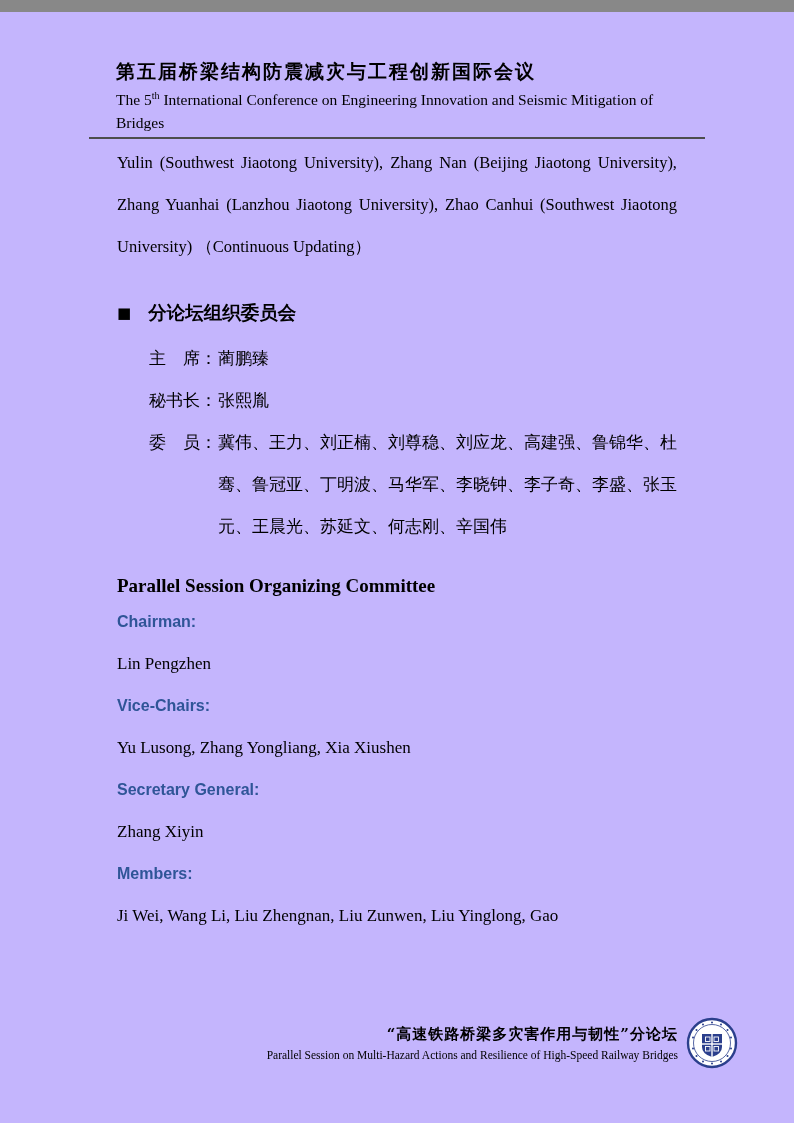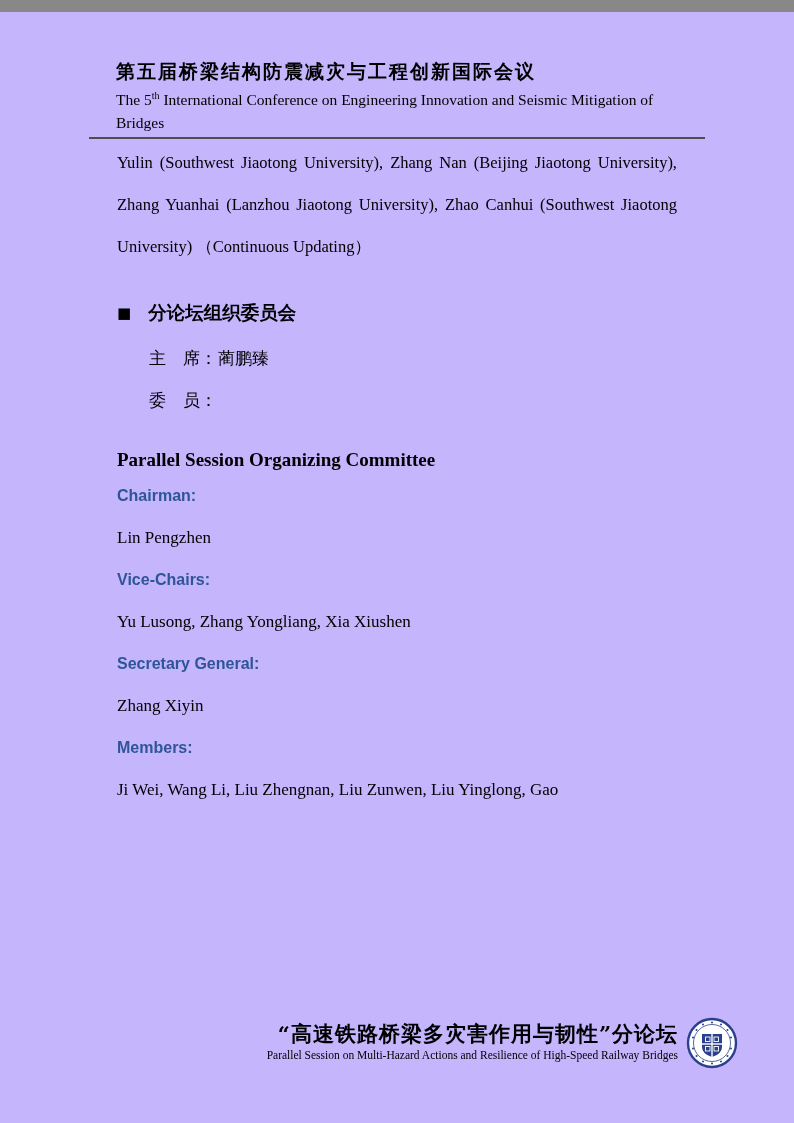--- a/index.html
+++ b/index.html
@@ -96,21 +96,21 @@
   
   .doc-footer {
     position: absolute;
     right: 56px;
     bottom: 66px;
     display: flex;
     align-items: center;
   }
   .footer-text { text-align: right; margin-right: 8px; }
   .footer-zh {
-    font-size: 21px;
+    font-size: 15px;
     line-height: 24px;
     font-weight: bold;
     letter-spacing: 1px;
     font-family: "DejaVu Serif", "Liberation Serif", serif;
   }
   .footer-en {
     font-size: 11.5px;
     line-height: 18px;
   }
   .seal { width: 52px; height: 52px; flex-shrink: 0; }
@@ -133,21 +133,26 @@
       <span class="bullet">■</span>
       <span>分论坛组织委员会</span>
     </div>
 
     <div class="zh-rows">
       <div class="zh-row">
         <span class="row-label">主　席：</span>
         <span class="row-value">蔺鹏臻</span>
       </div>
       <div class="zh-row">
+        <span class="row-label">秘书长：</span>
+        <span class="row-value">张熙胤</span>
+      </div>
+      <div class="zh-row">
         <span class="row-label">委　员：</span>
+        <span class="row-value">冀伟、王力、刘正楠、刘尊稳、刘应龙、高建强、鲁锦华、杜骞、鲁冠亚、丁明波、马华军、李晓钟、李子奇、李盛、张玉元、王晨光、苏延文、何志刚、辛国伟</span>
       </div>
     </div>
 
     <h2 class="en-heading">Parallel Session Organizing Committee</h2>
 
     <div>
       <div>
         <div class="role-label">Chairman:</div>
         <div class="role-names">Lin Pengzhen</div>
       </div>

